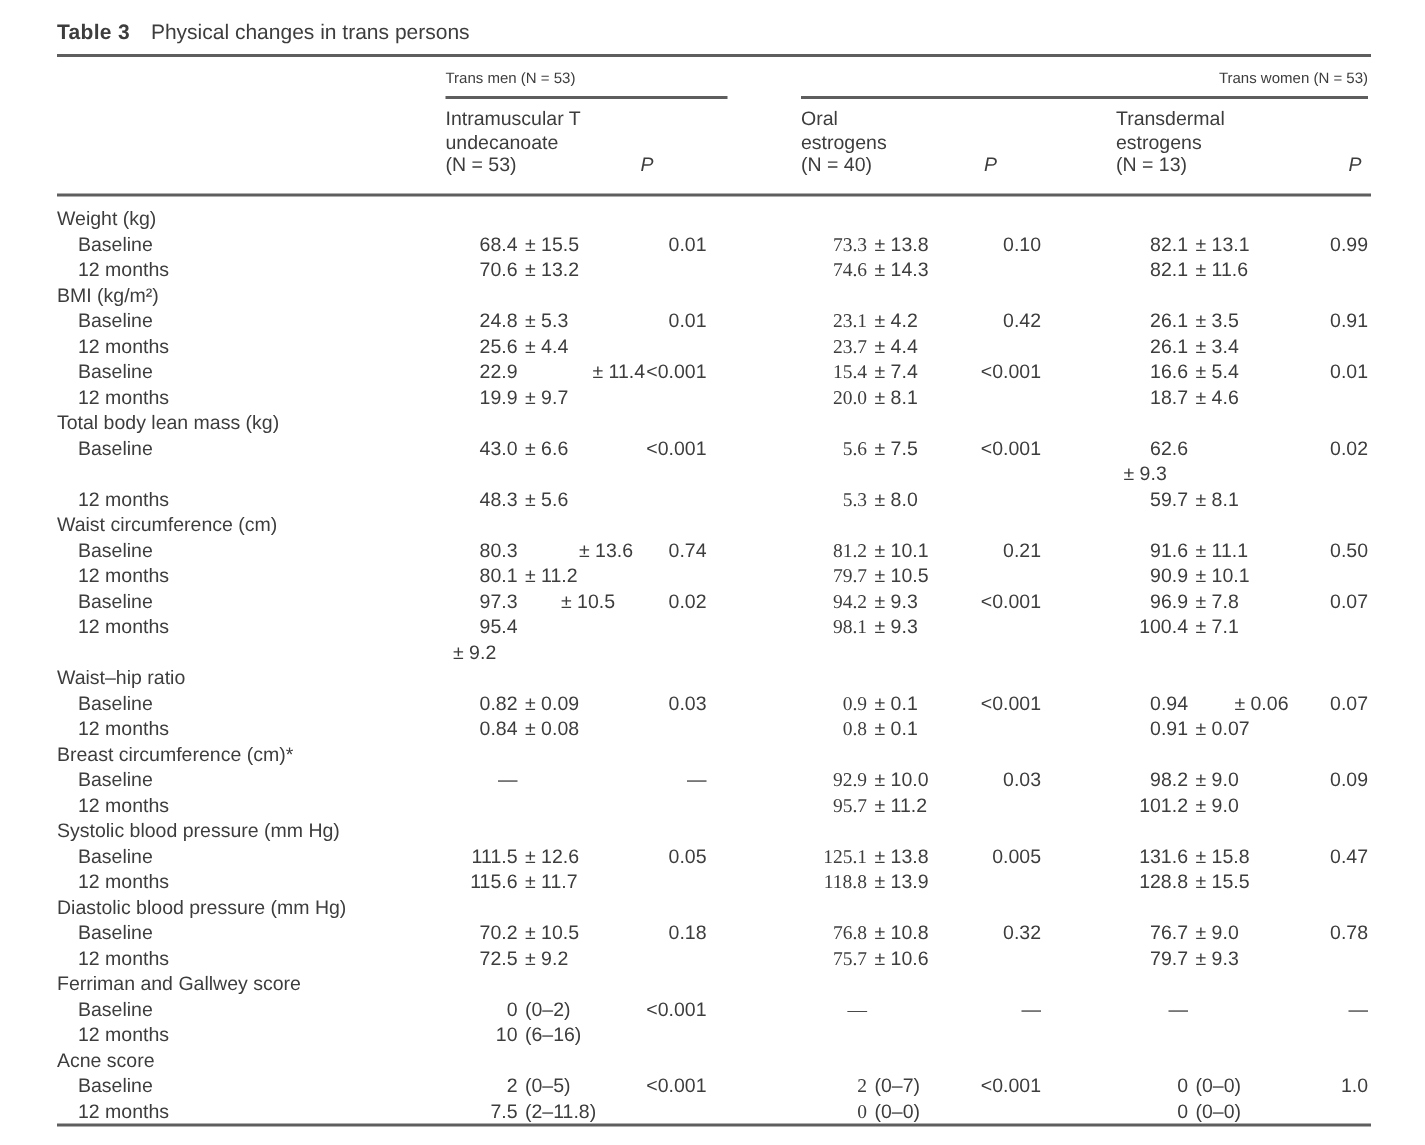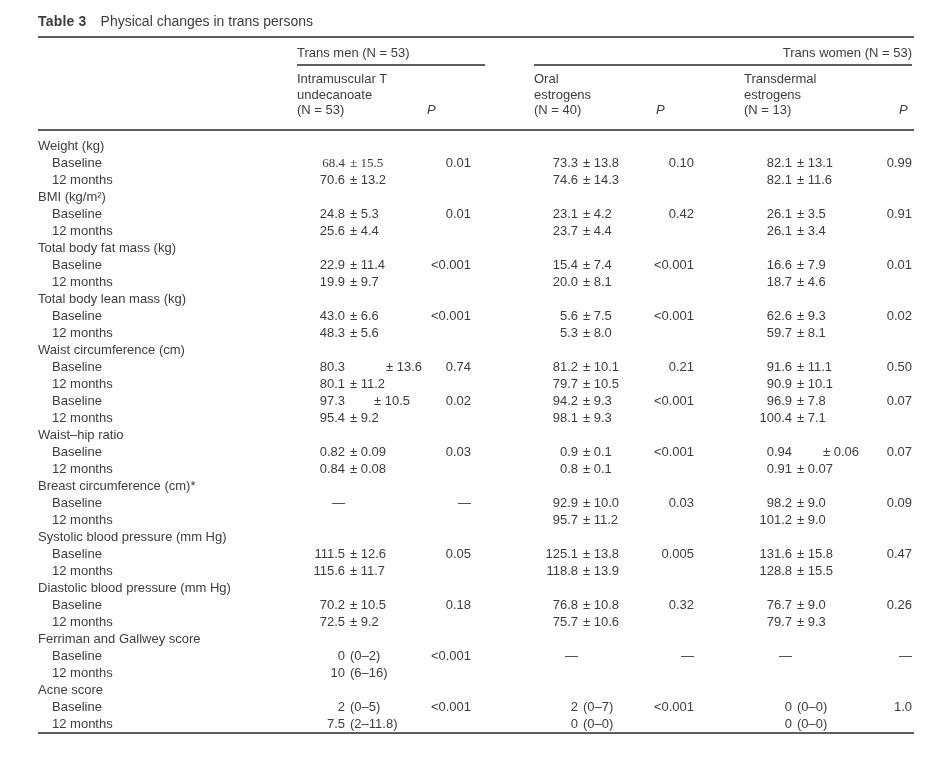--- a/index.html
+++ b/index.html
@@ -15,39 +15,39 @@
   }
   .title{font-size:14px;line-height:18px;}
   .title .tno{font-weight:bold;margin-right:14px;letter-spacing:.2px;}
   .rule{height:2px;background:#5e5e5e;}
   .rule.top{margin-top:6px;}
   .grid{
     display:grid;
     grid-template-columns:259px 120px 54px 63px 110px 50px 50px 115px 53px;
   }
   
-  .grouphead{margin-top:7px;font-size:13px;line-height:16px;}
+  .grouphead{margin-top:7px;font-size:10px;line-height:16px;}
   .gh{border-bottom:2px solid #5e5e5e;padding-bottom:3px;}
   .gh.men{grid-column:2 / 4;margin-right:-14px;}
   .gh.women{grid-column:5 / 10;text-align:right;}
   
   .subhead{font-size:13px;line-height:15.5px;padding-top:5px;padding-bottom:11px;align-items:end;}
   .colhead div{white-space:nowrap;}
   .p-head{font-style:italic;}
   .ph-1{padding-left:10px;}
   .ph-2{padding-left:12px;}
   .ph-3{padding-left:40px;}
   
   .tbody{margin-top:6px;font-size:13px;}
   .bodyrow{min-height:17px;line-height:17px;}
   .grouprow{min-height:17px;line-height:17px;white-space:nowrap;}
   .sublabel{padding-left:14px;white-space:nowrap;}
   .cell.v{display:flex;}
   .cell.v .n{width:48px;text-align:right;white-space:pre;flex:none;}
-  .cell.v.v-b .n{width:44px;}
+  .cell.v.v-b .n{width:44px;font-family:Liberation Serif, serif;}
   .cell.v .r{margin-left:5px;white-space:nowrap;}
   .cell.p{text-align:right;white-space:nowrap;}
   .rule.bottom{margin-top:0;}
 </style>
 </head>
 <body>
 
 <div class="page">
 
   <div class="title">
@@ -93,21 +93,21 @@
         <div>P</div>
       </div>
     </div>
 
   <div class="rule"></div>
 
   <div class="tbody" id="tbody">
       <div class="grouprow">Weight (kg)</div>
       <div class="grid bodyrow">
         <div class="sublabel" style="grid-column: 1;">Baseline</div>
-        <div class="cell v v-a" style="grid-column: 2; font-family: Liberation Serif, serif;">
+        <div class="cell v v-a" style="grid-column: 2;">
           <div class="n">68.4</div>
           <div class="r">± 15.5</div>
         </div>
         <div class="cell p" style="grid-column: 3;">0.01</div>
         <div class="cell v v-b" style="grid-column: 5;">
           <div class="n">73.3</div>
           <div class="r">± 13.8</div>
         </div>
         <div class="cell p" style="grid-column: 6;">0.10</div>
         <div class="cell v v-c" style="grid-column: 8;">
@@ -164,36 +164,35 @@
           <div class="n">23.7</div>
           <div class="r">± 4.4</div>
         </div>
         <div class="cell p" style="grid-column: 6;"></div>
         <div class="cell v v-c" style="grid-column: 8;">
           <div class="n">26.1</div>
           <div class="r">± 3.4</div>
         </div>
         <div class="cell p" style="grid-column: 9;"></div>
       </div>
-      <div class="grouprow">Total body fat mass (kg)</div>
-      <div class="grid bodyrow">
-        <div class="sublabel" style="grid-column: 1;">Baseline</div>
-        <div class="cell v v-a" style="grid-column: 2;">
+      <div class="grid bodyrow">
+        <div class="sublabel" style="grid-column: 1;">Baseline</div>
+        <div class="cell v v-a" style="grid-column: 2; gap: 45px;">
           <div class="n">22.9</div>
           <div class="r">± 11.4</div>
         </div>
         <div class="cell p" style="grid-column: 3;">&lt;0.001</div>
         <div class="cell v v-b" style="grid-column: 5;">
           <div class="n">15.4</div>
           <div class="r">± 7.4</div>
         </div>
         <div class="cell p" style="grid-column: 6;">&lt;0.001</div>
         <div class="cell v v-c" style="grid-column: 8;">
           <div class="n">16.6</div>
-          <div class="r">± 7.9</div>
+          <div class="r">± 5.4</div>
         </div>
         <div class="cell p" style="grid-column: 9;">0.01</div>
       </div>
       <div class="grid bodyrow">
         <div class="sublabel" style="grid-column: 1;">12 months</div>
         <div class="cell v v-a" style="grid-column: 2;">
           <div class="n">19.9</div>
           <div class="r">± 9.7</div>
         </div>
         <div class="cell p" style="grid-column: 3;"></div>
@@ -214,21 +213,21 @@
         <div class="cell v v-a" style="grid-column: 2;">
           <div class="n">43.0</div>
           <div class="r">± 6.6</div>
         </div>
         <div class="cell p" style="grid-column: 3;">&lt;0.001</div>
         <div class="cell v v-b" style="grid-column: 5;">
           <div class="n">5.6</div>
           <div class="r">± 7.5</div>
         </div>
         <div class="cell p" style="grid-column: 6;">&lt;0.001</div>
-        <div class="cell v v-c" style="grid-column: 8;">
+        <div class="cell v v-c" style="grid-column: 8; flex-direction: column;">
           <div class="n">62.6</div>
           <div class="r">± 9.3</div>
         </div>
         <div class="cell p" style="grid-column: 9;">0.02</div>
       </div>
       <div class="grid bodyrow">
         <div class="sublabel" style="grid-column: 1;">12 months</div>
         <div class="cell v v-a" style="grid-column: 2; align-items: center;">
           <div class="n">48.3</div>
           <div class="r">± 5.6</div>
@@ -295,21 +294,21 @@
         </div>
         <div class="cell p" style="grid-column: 6;">&lt;0.001</div>
         <div class="cell v v-c" style="grid-column: 8;">
           <div class="n">96.9</div>
           <div class="r">± 7.8</div>
         </div>
         <div class="cell p" style="grid-column: 9;">0.07</div>
       </div>
       <div class="grid bodyrow">
         <div class="sublabel" style="grid-column: 1;">12 months</div>
-        <div class="cell v v-a" style="grid-column: 2;">
+        <div class="cell v v-a" style="grid-column: 2; flex-direction: column;">
           <div class="n">95.4</div>
           <div class="r">± 9.2</div>
         </div>
         <div class="cell p" style="grid-column: 3;"></div>
         <div class="cell v v-b" style="grid-column: 5;">
           <div class="n">98.1</div>
           <div class="r">± 9.3</div>
         </div>
         <div class="cell p" style="grid-column: 6;"></div>
         <div class="cell v v-c" style="grid-column: 8;">
@@ -436,21 +435,21 @@
         <div class="cell p" style="grid-column: 3;">0.18</div>
         <div class="cell v v-b" style="grid-column: 5;">
           <div class="n">76.8</div>
           <div class="r">± 10.8</div>
         </div>
         <div class="cell p" style="grid-column: 6;">0.32</div>
         <div class="cell v v-c" style="grid-column: 8;">
           <div class="n">76.7</div>
           <div class="r">± 9.0</div>
         </div>
-        <div class="cell p" style="grid-column: 9;">0.26</div>
+        <div class="cell p" style="grid-column: 9;">0.78</div>
       </div>
       <div class="grid bodyrow">
         <div class="sublabel" style="grid-column: 1;">12 months</div>
         <div class="cell v v-a" style="grid-column: 2;">
           <div class="n">72.5</div>
           <div class="r">± 9.2</div>
         </div>
         <div class="cell p" style="grid-column: 3;"></div>
         <div class="cell v v-b" style="grid-column: 5;">
           <div class="n">75.7</div>

